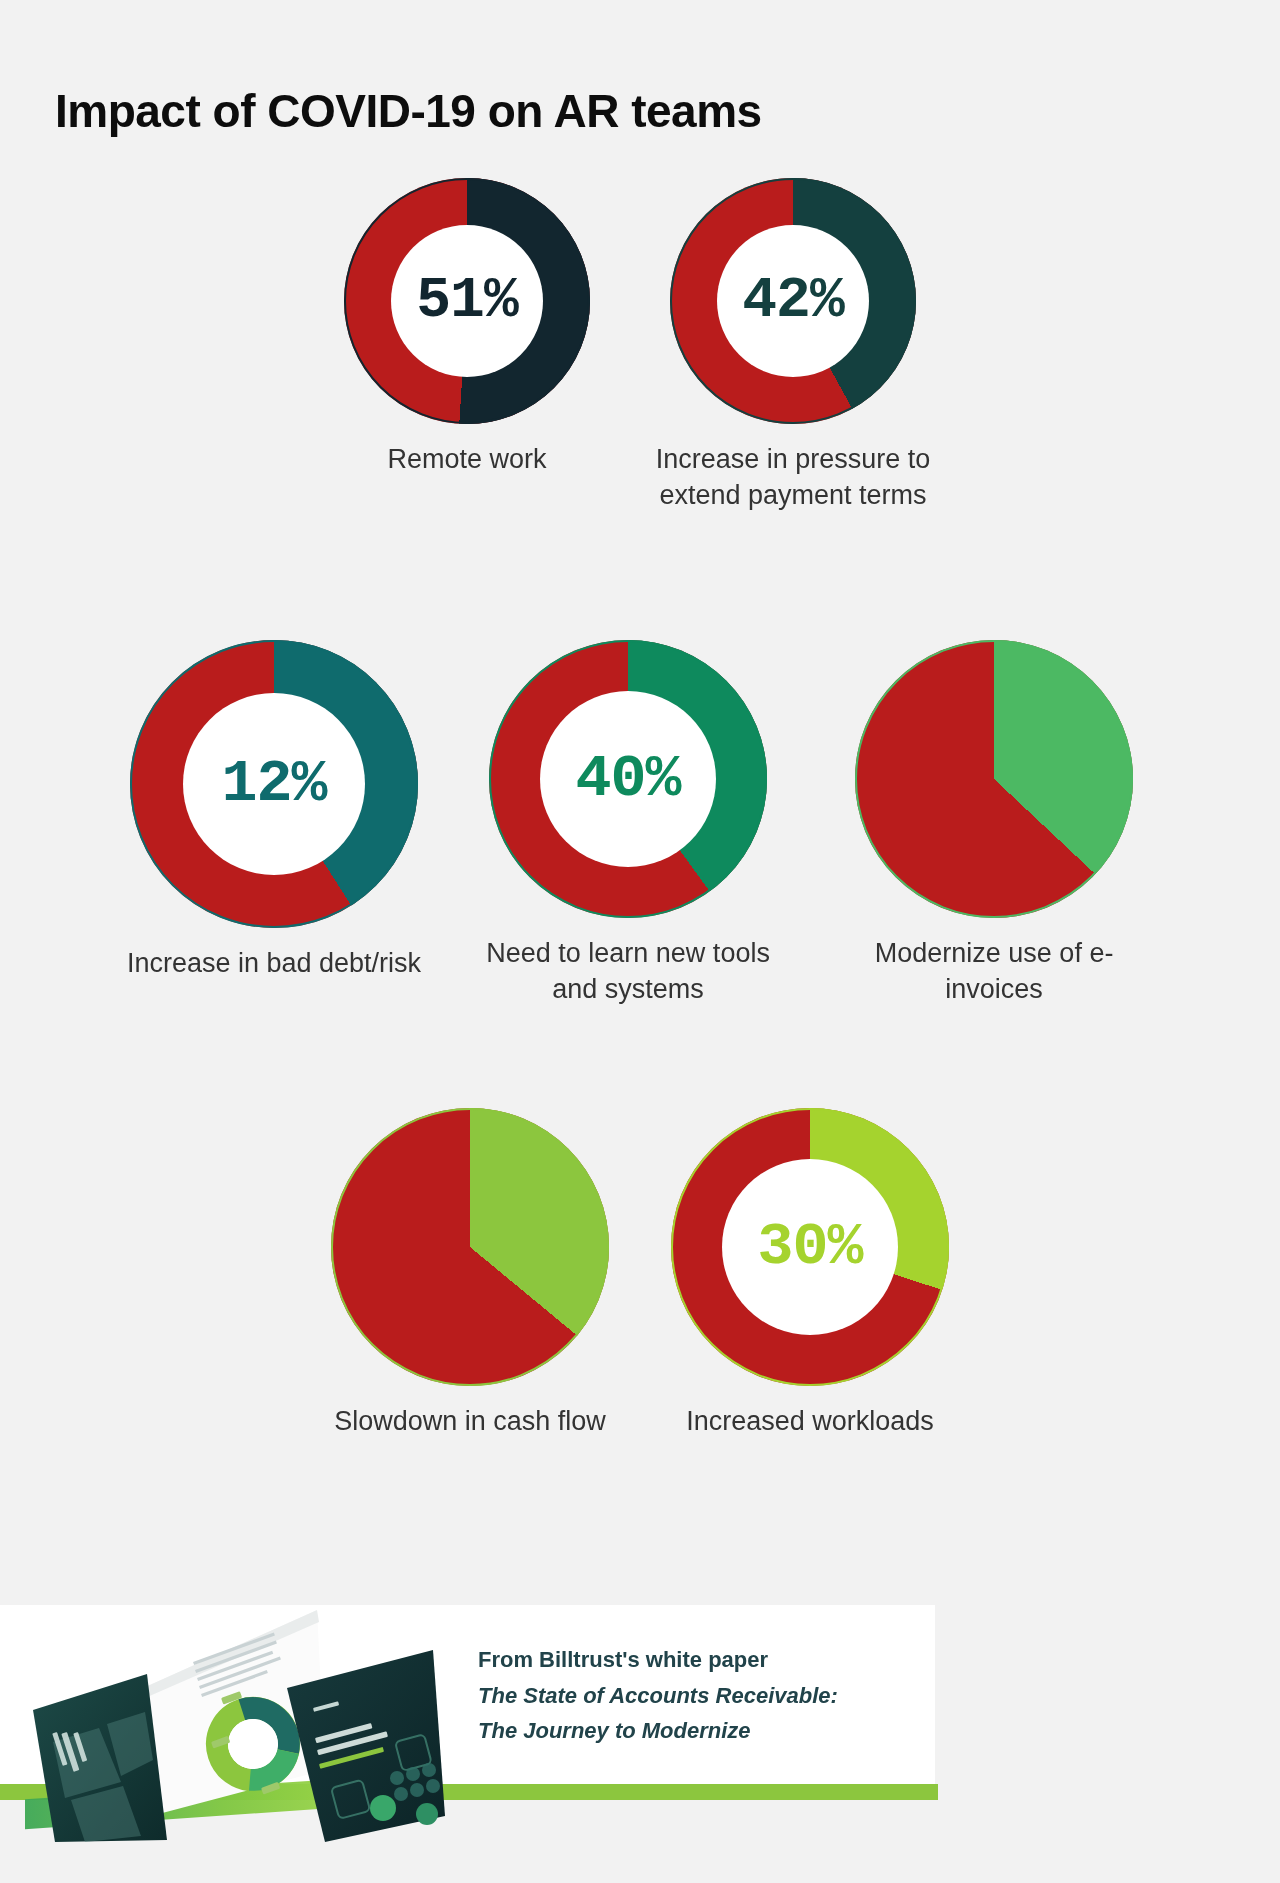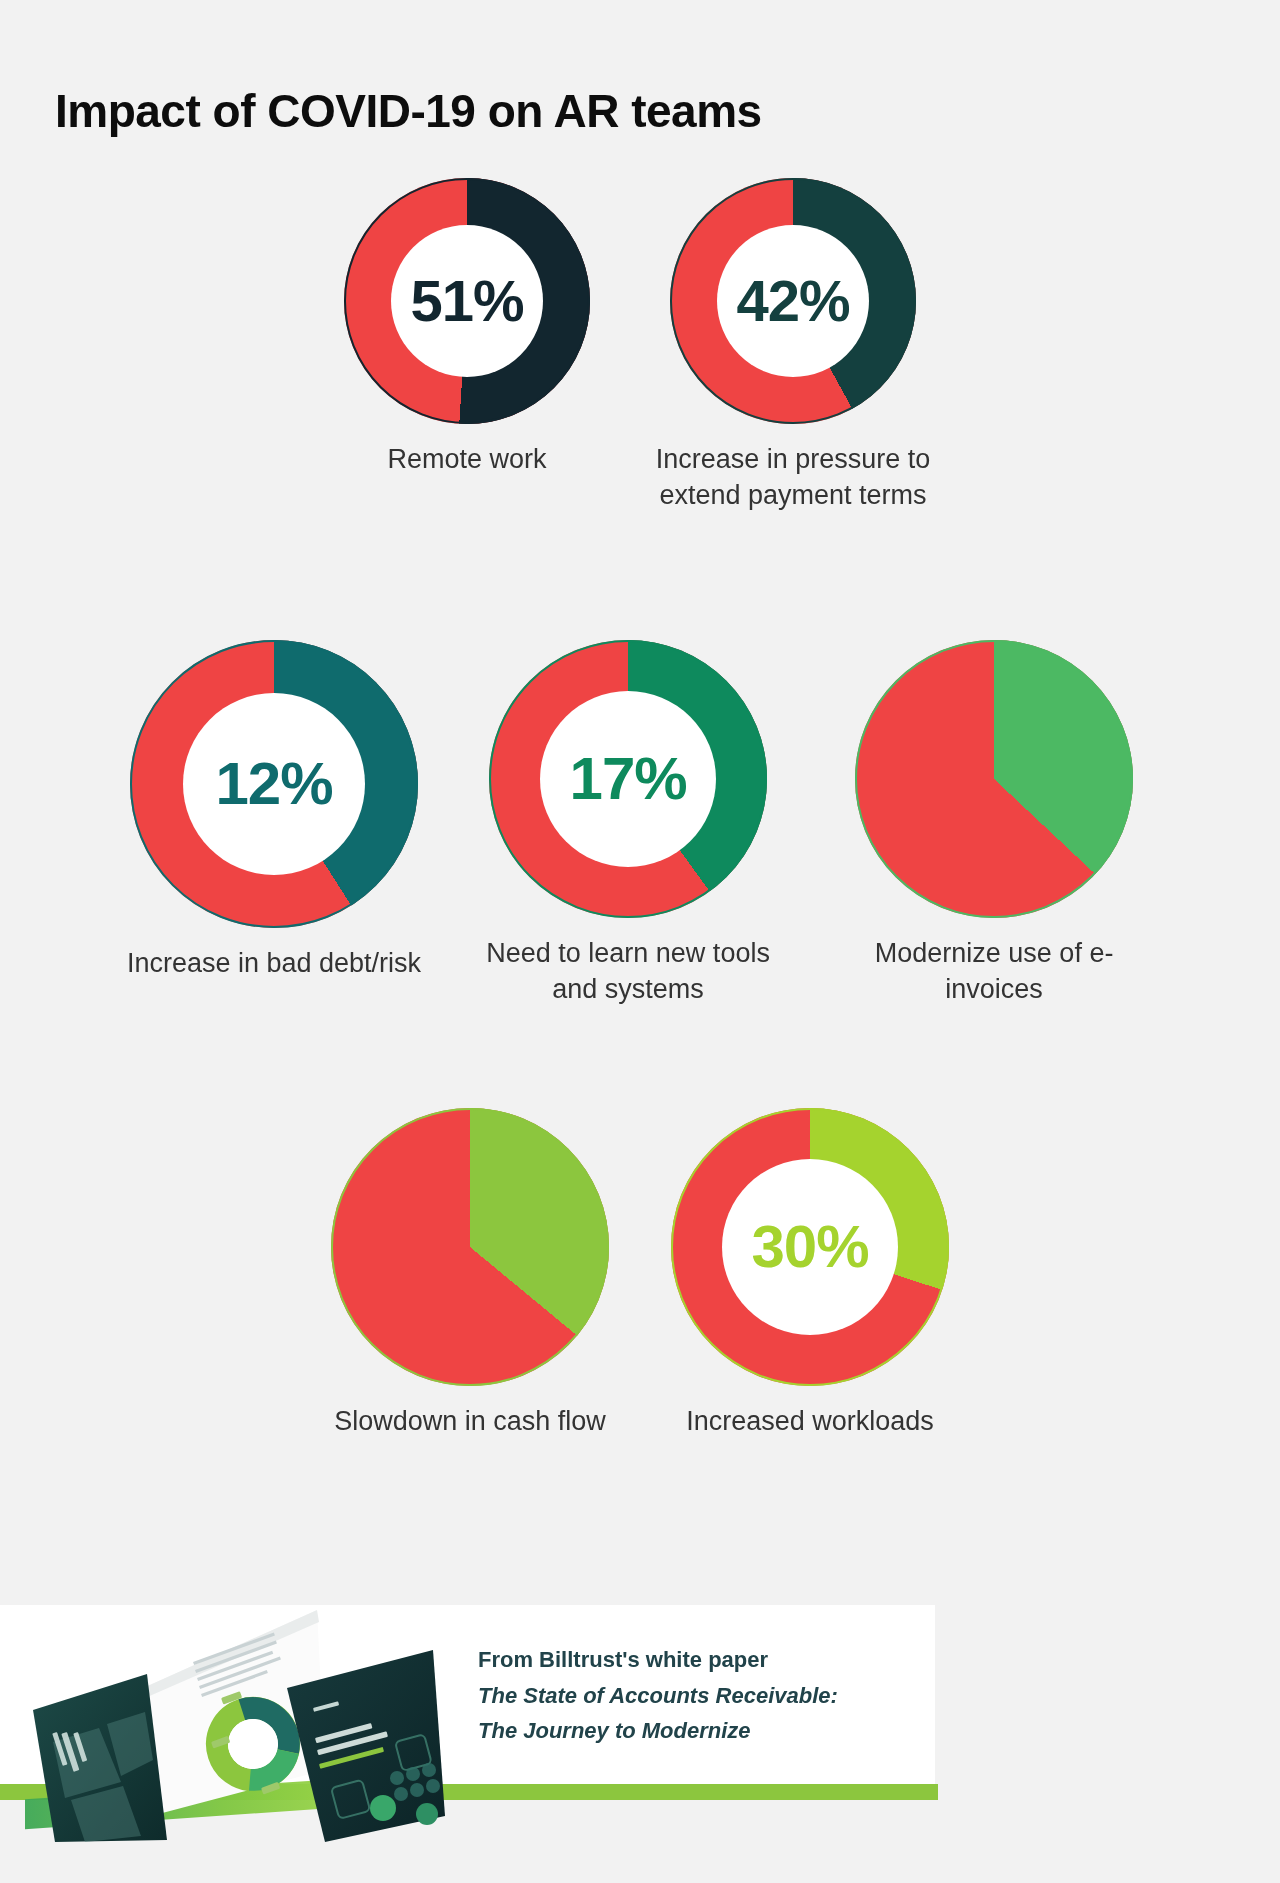--- a/index.html
+++ b/index.html
@@ -51,21 +51,22 @@
     align-items: center;
   }
 
   .donut-wrap {
     position: relative;
   }
 
   .donut {
     position: relative;
     border-radius: 50%;
-    background: #ef4444;
+    background: #b91c1c;
+    font-family: Liberation Mono, monospace;
   }
 
   
   .donut .ring-outline {
     position: absolute;
     inset: 0;
     border-radius: 50%;
     border-style: solid;
     border-width: 2px;
     box-sizing: border-box;
@@ -216,21 +217,21 @@
           </div>
         </div>
         <div class="stat-label" style="max-width: 328px;">Increase in bad debt/risk</div>
       </div>
       <div class="stat">
         <div class="donut-wrap">
           <div class="donut" style="width: 278px; height: 278px;">
             <div class="arc" style="background: conic-gradient(rgb(14, 138, 93) 0deg, rgb(14, 138, 93) 144deg, rgba(0, 0, 0, 0) 144deg, rgba(0, 0, 0, 0) 360deg);"></div>
             <div class="ring-outline" style="border-color: rgb(14, 138, 93);"></div>
             <div class="hole" style="width: 176px; height: 176px; left: 51px; top: 51px;">
-              <div class="pct" style="color: rgb(14, 138, 93); font-size: 60px;">17%</div>
+              <div class="pct" style="color: rgb(14, 138, 93); font-size: 60px;">40%</div>
             </div>
           </div>
         </div>
         <div class="stat-label" style="max-width: 318px;">Need to learn new tools and systems</div>
       </div>
       <div class="stat">
         <div class="donut-wrap">
           <div class="donut" style="width: 278px; height: 278px;">
             <div class="arc" style="background: conic-gradient(rgb(76, 185, 99) 0deg, rgb(76, 185, 99) 133.2deg, rgba(0, 0, 0, 0) 133.2deg, rgba(0, 0, 0, 0) 360deg);"></div>
             <div class="ring-outline" style="border-color: rgb(76, 185, 99);"></div>

